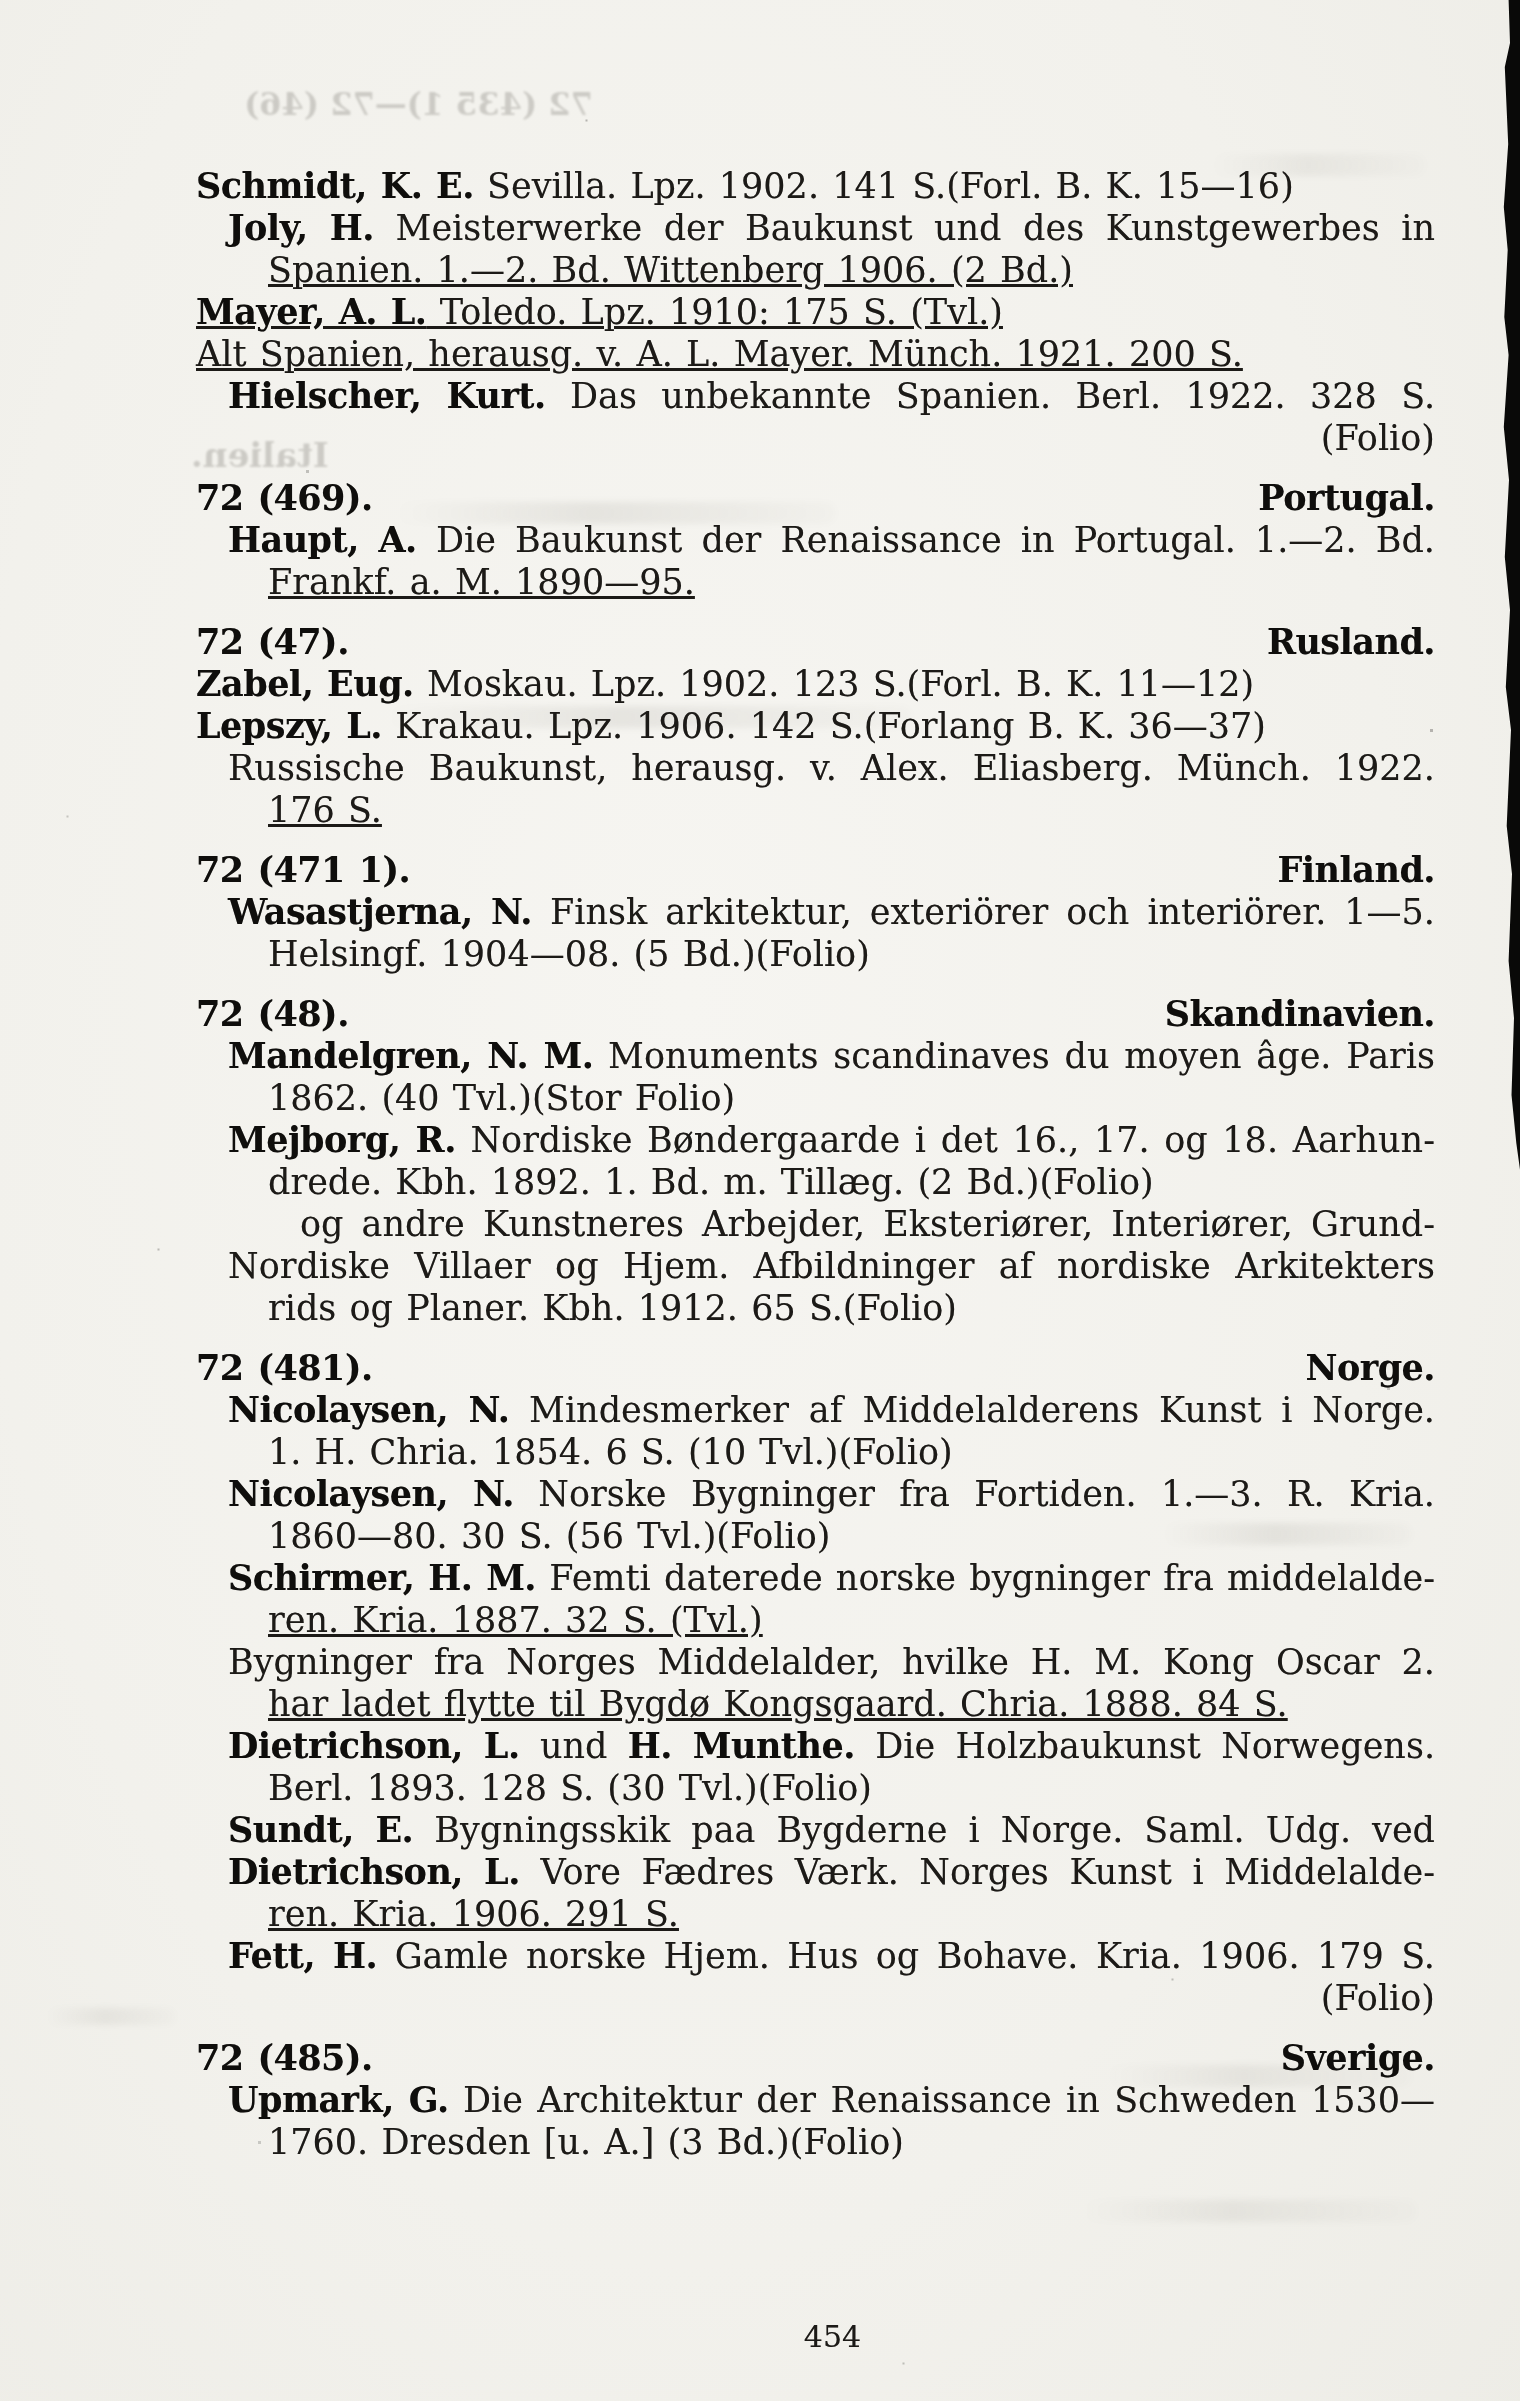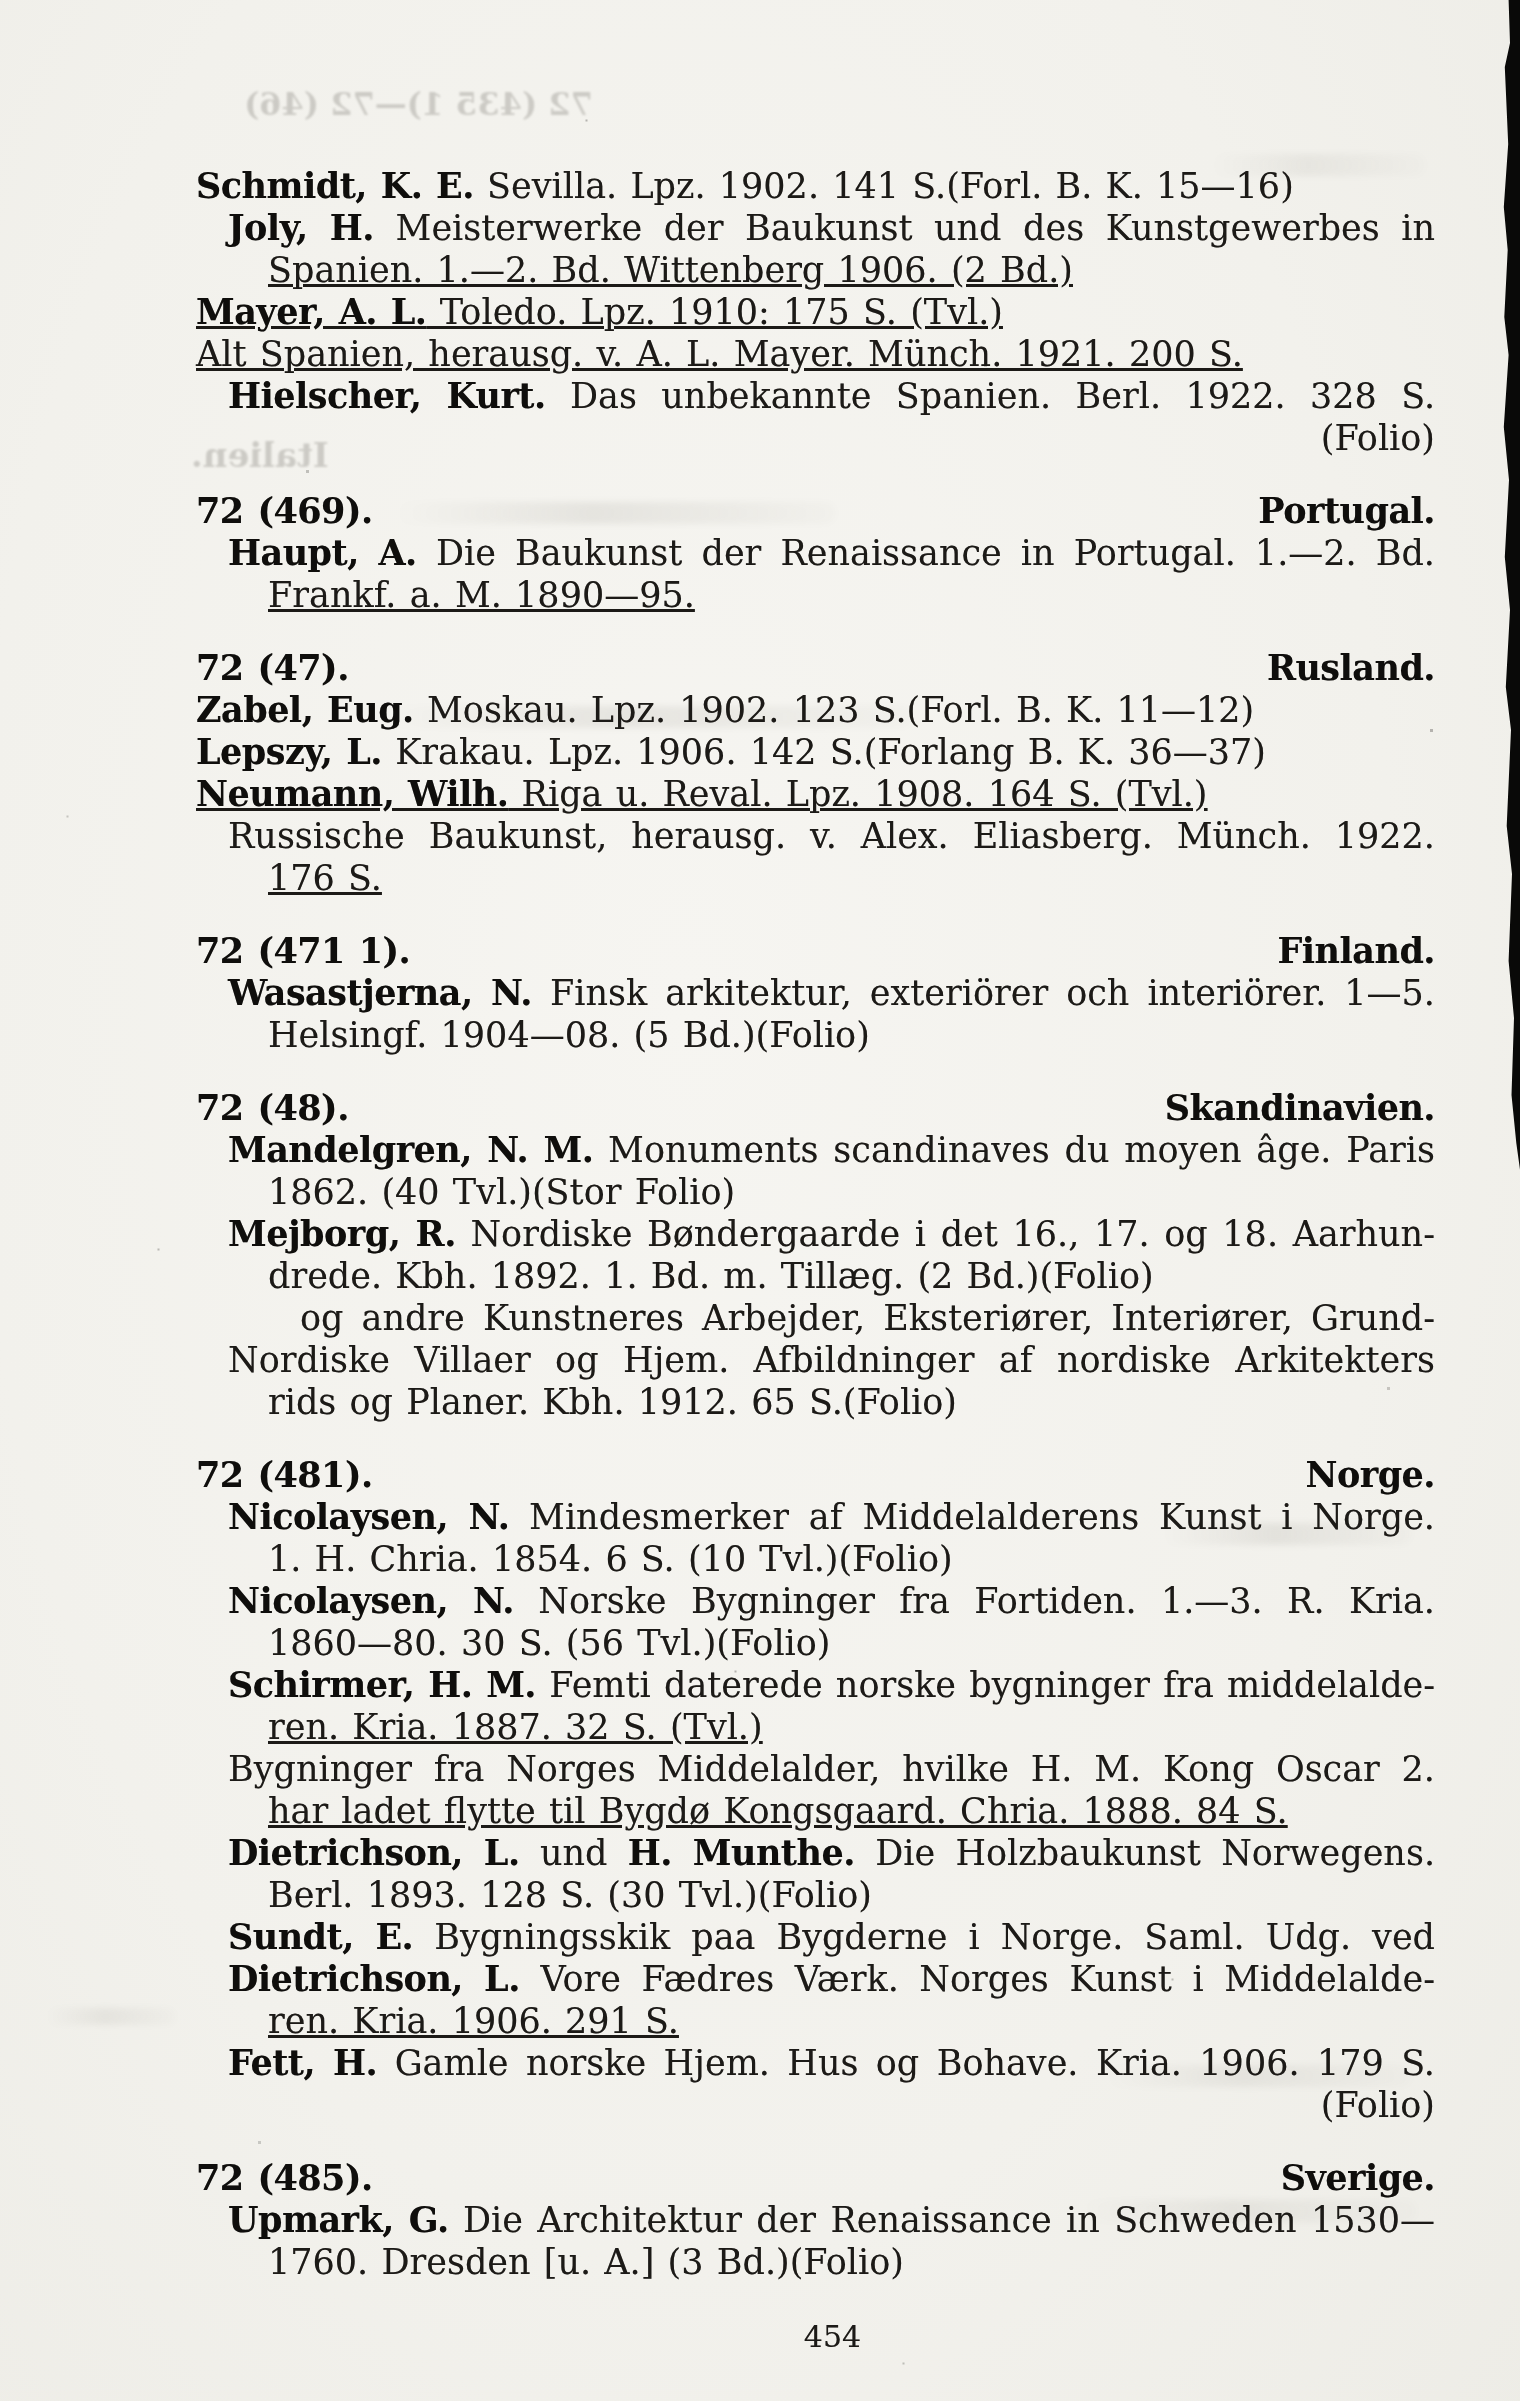--- a/index.html
+++ b/index.html
@@ -38,21 +38,21 @@
   .text-block{position:absolute;left:196px;top:165px;width:1239px;
       font-size:35px;line-height:42px;color:#1c1a17;word-spacing:.06em;
       text-shadow:0 0 0.5px rgba(20,18,15,.4);}
   .line{height:42px;white-space:nowrap;overflow:visible;}
   .line .b{font-weight:bold;color:#0f0e0c;letter-spacing:-0.015em;}
   .line.justify{text-align:justify;text-align-last:justify;margin-left:32px;}
   .line.left{text-align:left;text-decoration:underline;}
   .line.right{text-align:right;}
   .line.split{display:flex;justify-content:flex-start;}
   .line.ind{padding-left:72px;}
-  .line.sec{display:flex;justify-content:space-between;margin-top:31px;font-weight:bold;color:#0f0e0c;}
+  .line.sec{display:flex;justify-content:space-between;margin-top:18px;font-weight:bold;color:#0f0e0c;}
   .pageno{position:absolute;left:196px;top:2319px;width:1239px;text-align:center;
       font-size:30px;color:#1c1a17;transform:translateX(17px);
       text-shadow:0 0 0.5px rgba(20,18,15,.4);}
 </style>
 </head>
 <body>
 
 <div class="page">
   <div class="scan-edge"></div>
   <div class="speck"></div>
@@ -90,21 +90,20 @@
         <span class="b">Rusland.</span>
       </div>
       <div class="line split">
         <span><span class="b">Zabel, Eug.</span><span> Moskau. Lpz. 1902. 123 S.</span></span>
         <span>(Forl. B. K. 11—12)</span>
       </div>
       <div class="line split">
         <span><span class="b">Lepszy, L.</span><span> Krakau. Lpz. 1906. 142 S.</span></span>
         <span>(Forlang B. K. 36—37)</span>
       </div>
-      <div class="line left"><span><span class="b">Neumann, Wilh.</span><span> Riga u. Reval. Lpz. 1908. 164 S. (Tvl.)</span></span></div>
       <div class="line justify"><span><span>Russische Baukunst, herausg. v. Alex. Eliasberg. Münch. 1922.</span></span></div>
       <div class="line left ind"><span><span>176 S.</span></span></div>
       <div class="line sec">
         <span class="b">72 (471 1).</span>
         <span class="b">Finland.</span>
       </div>
       <div class="line justify"><span><span class="b">Wasastjerna, N.</span><span> Finsk arkitektur, exteriörer och interiörer. 1—5.</span></span></div>
       <div class="line split ind">
         <span><span>Helsingf. 1904—08. (5 Bd.)</span></span>
         <span>(Folio)</span>

